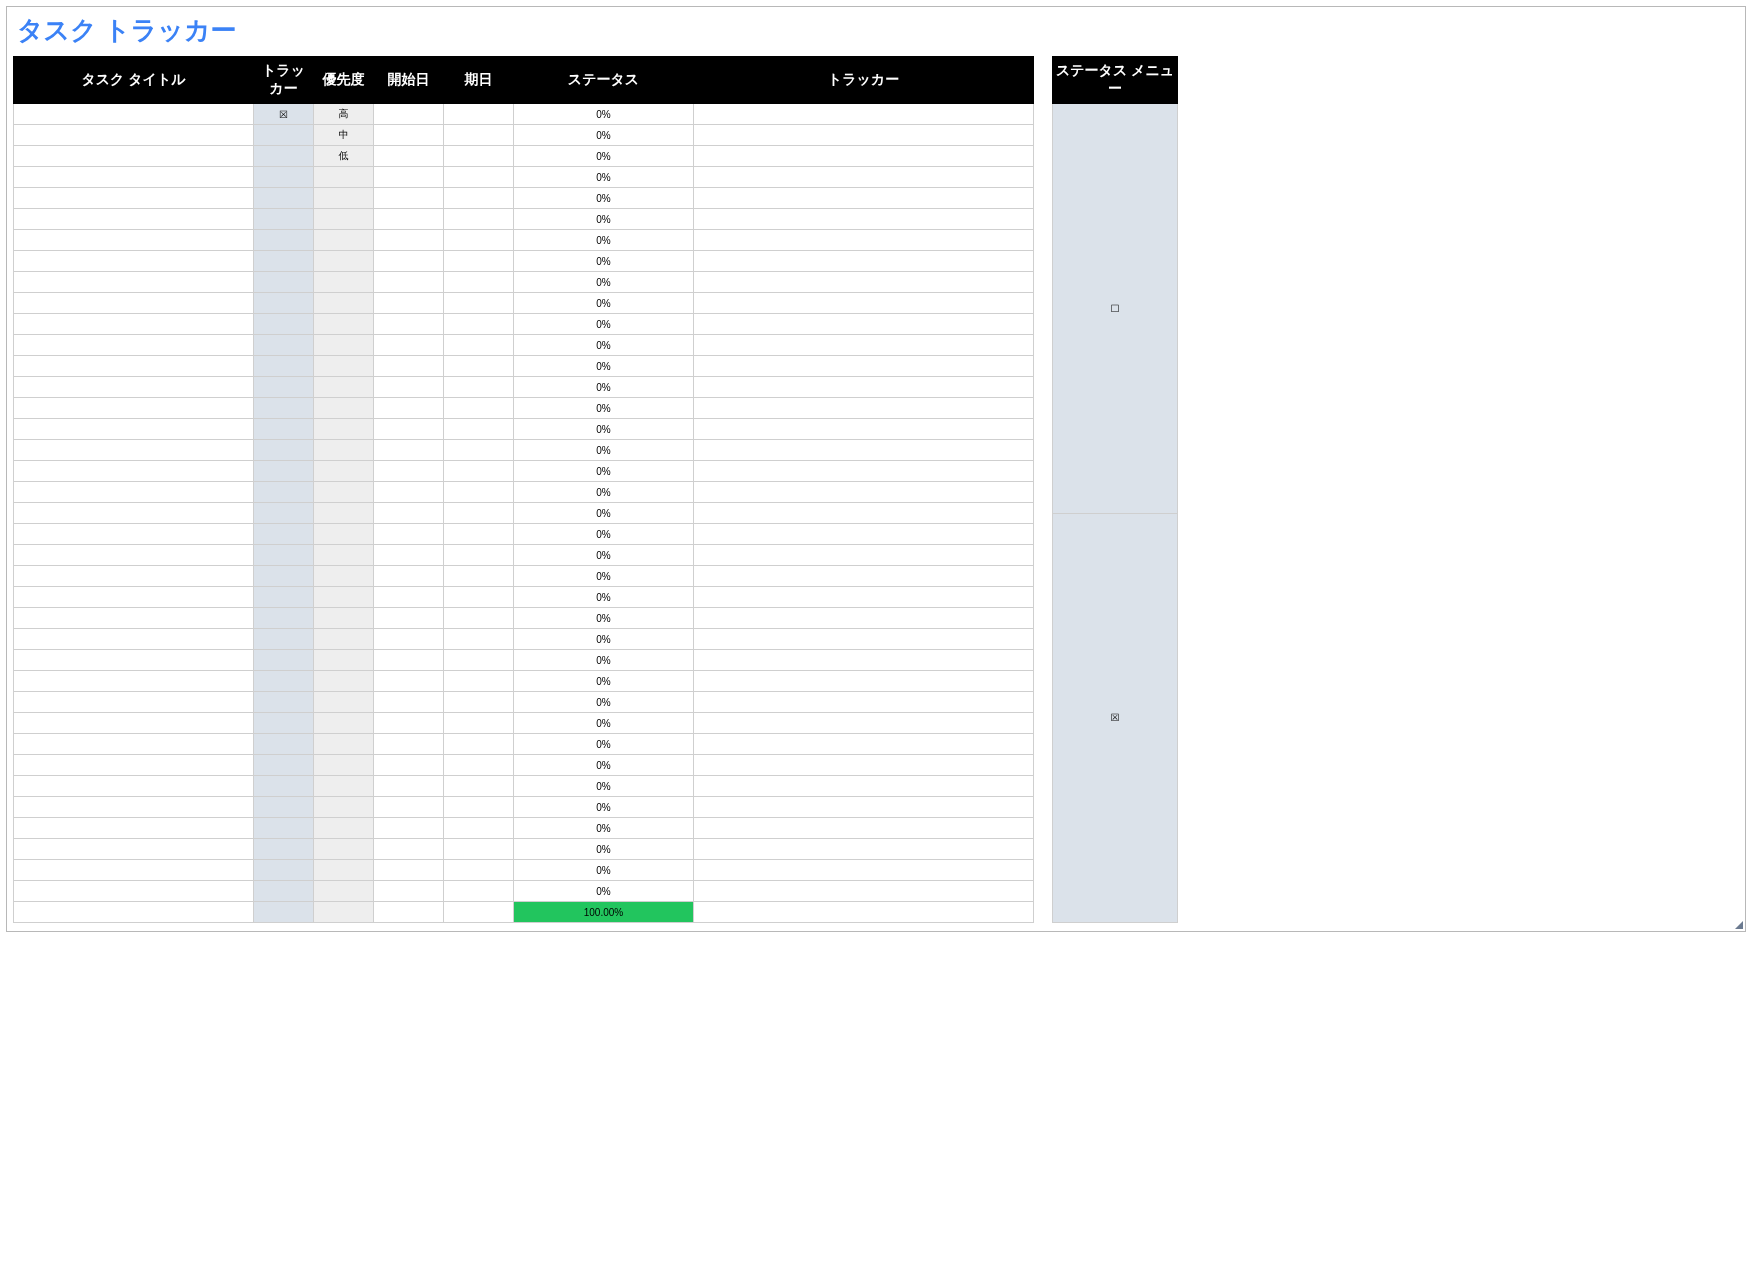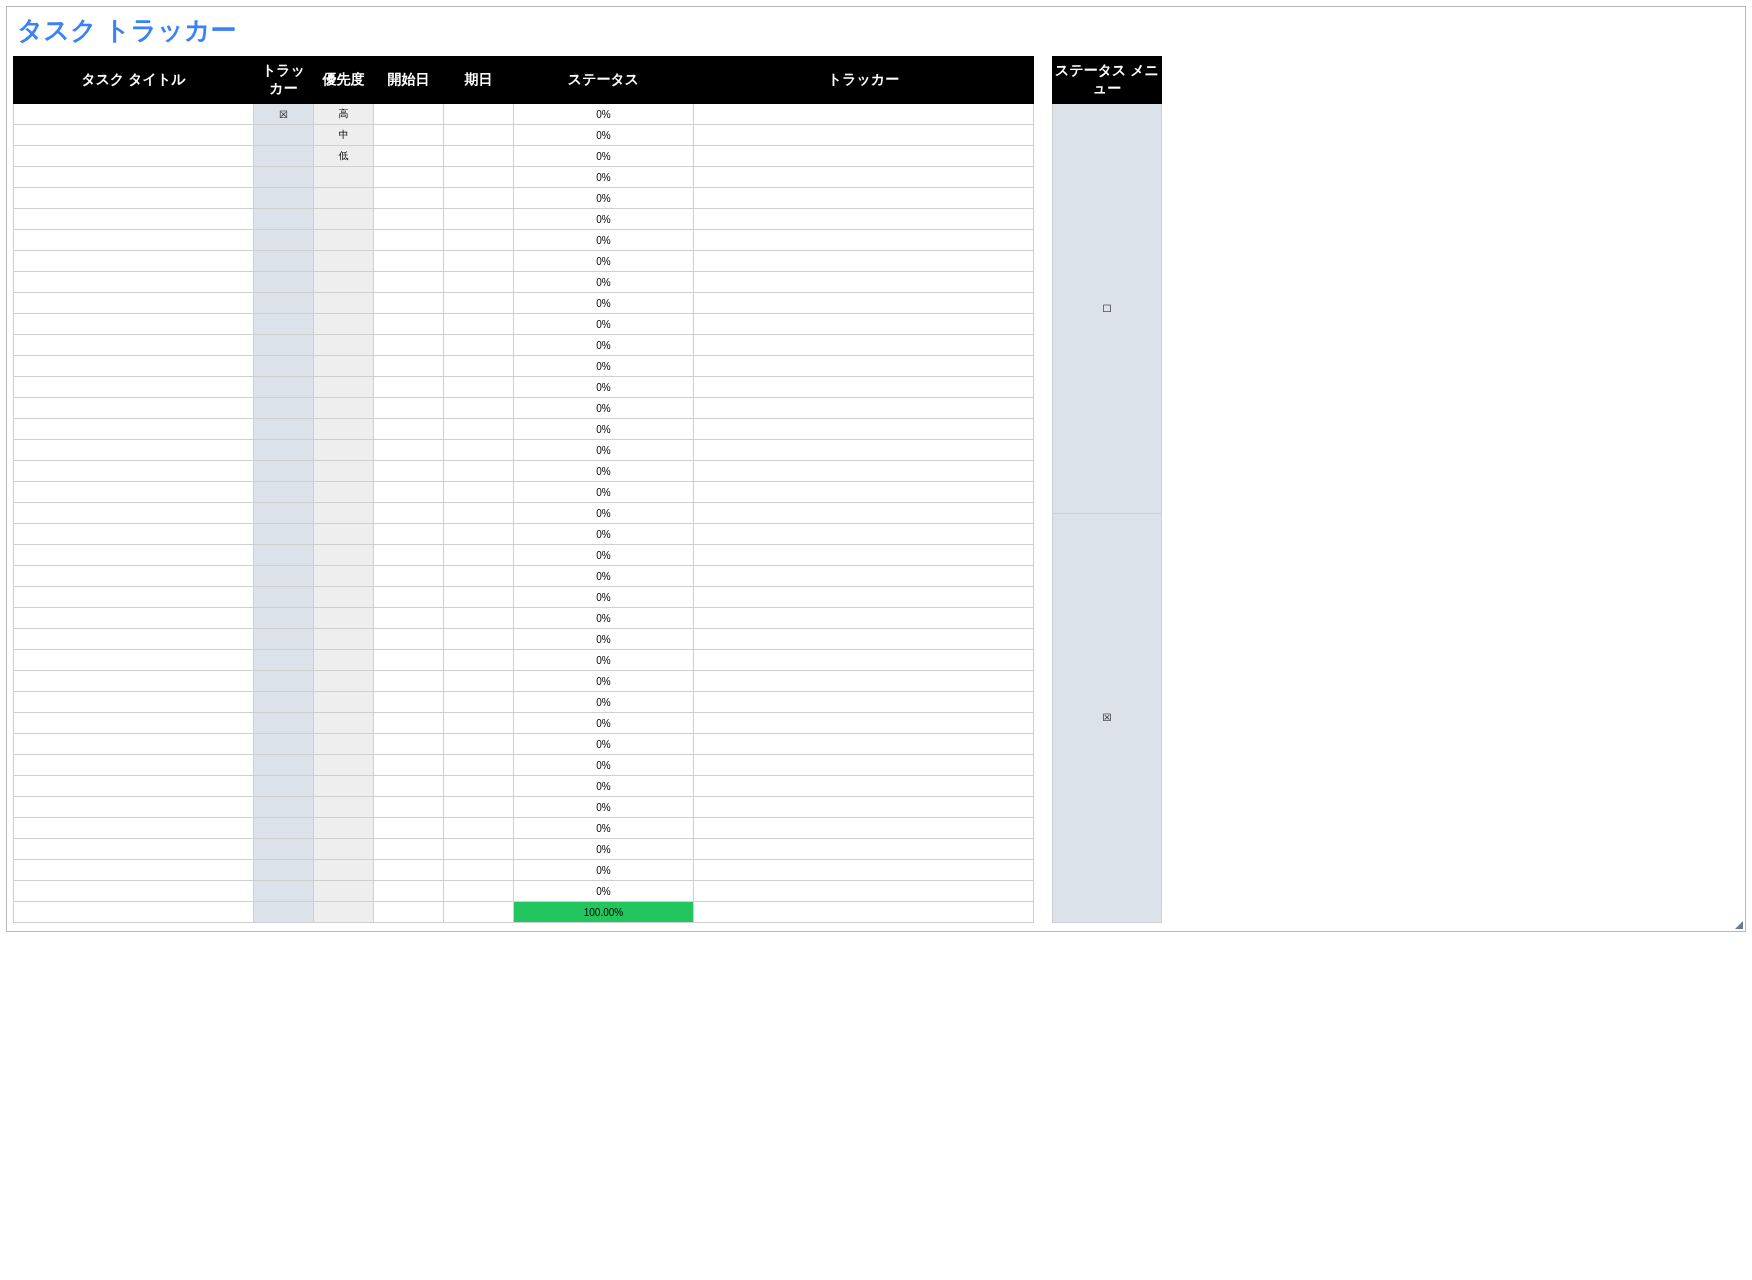--- a/index.html
+++ b/index.html
@@ -23,21 +23,21 @@
   }
   .layout {
     display: flex;
     gap: 18px;
   }
   table {
     border-collapse: collapse;
     table-layout: fixed;
   }
   .main-table { width: 1020px; }
-  .side-table { width: 110px; }
+  .side-table { width: 126px; }
   .side-table.priority { width: 92px; }
   th {
     background: #000;
     color: #fff;
     font-weight: bold;
     font-size: 14px;
     padding: 5px 2px;
     text-align: center;
     border: 1px solid #000;
     height: 22px;

